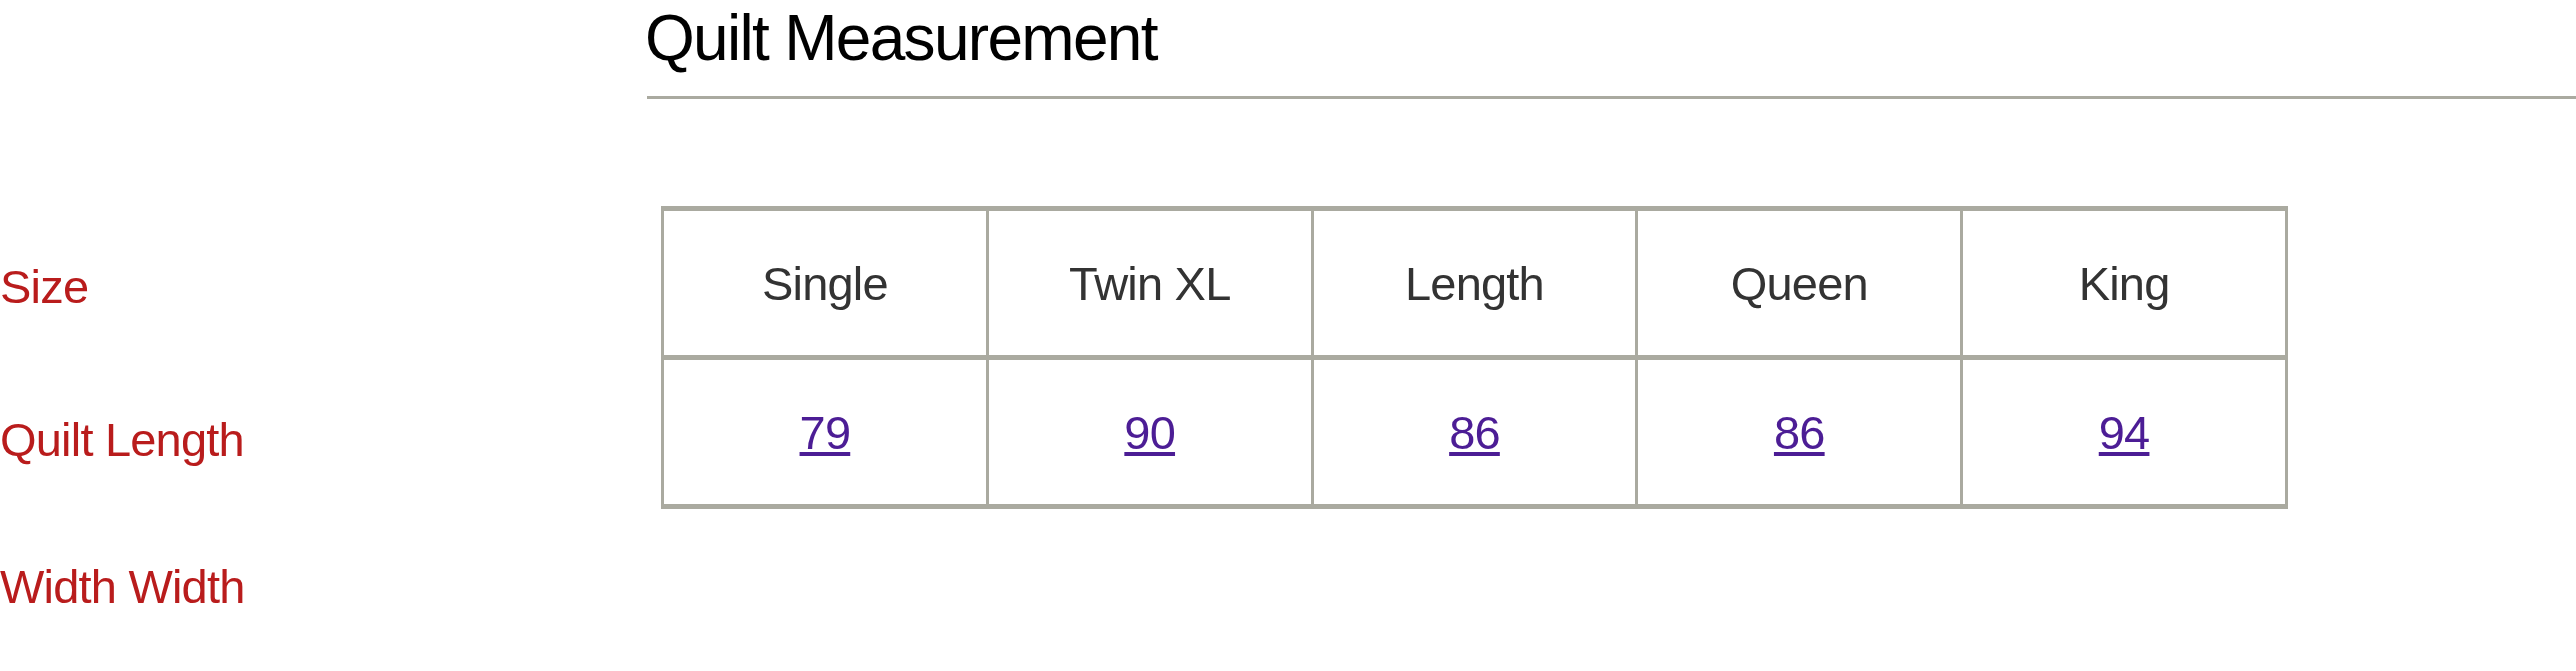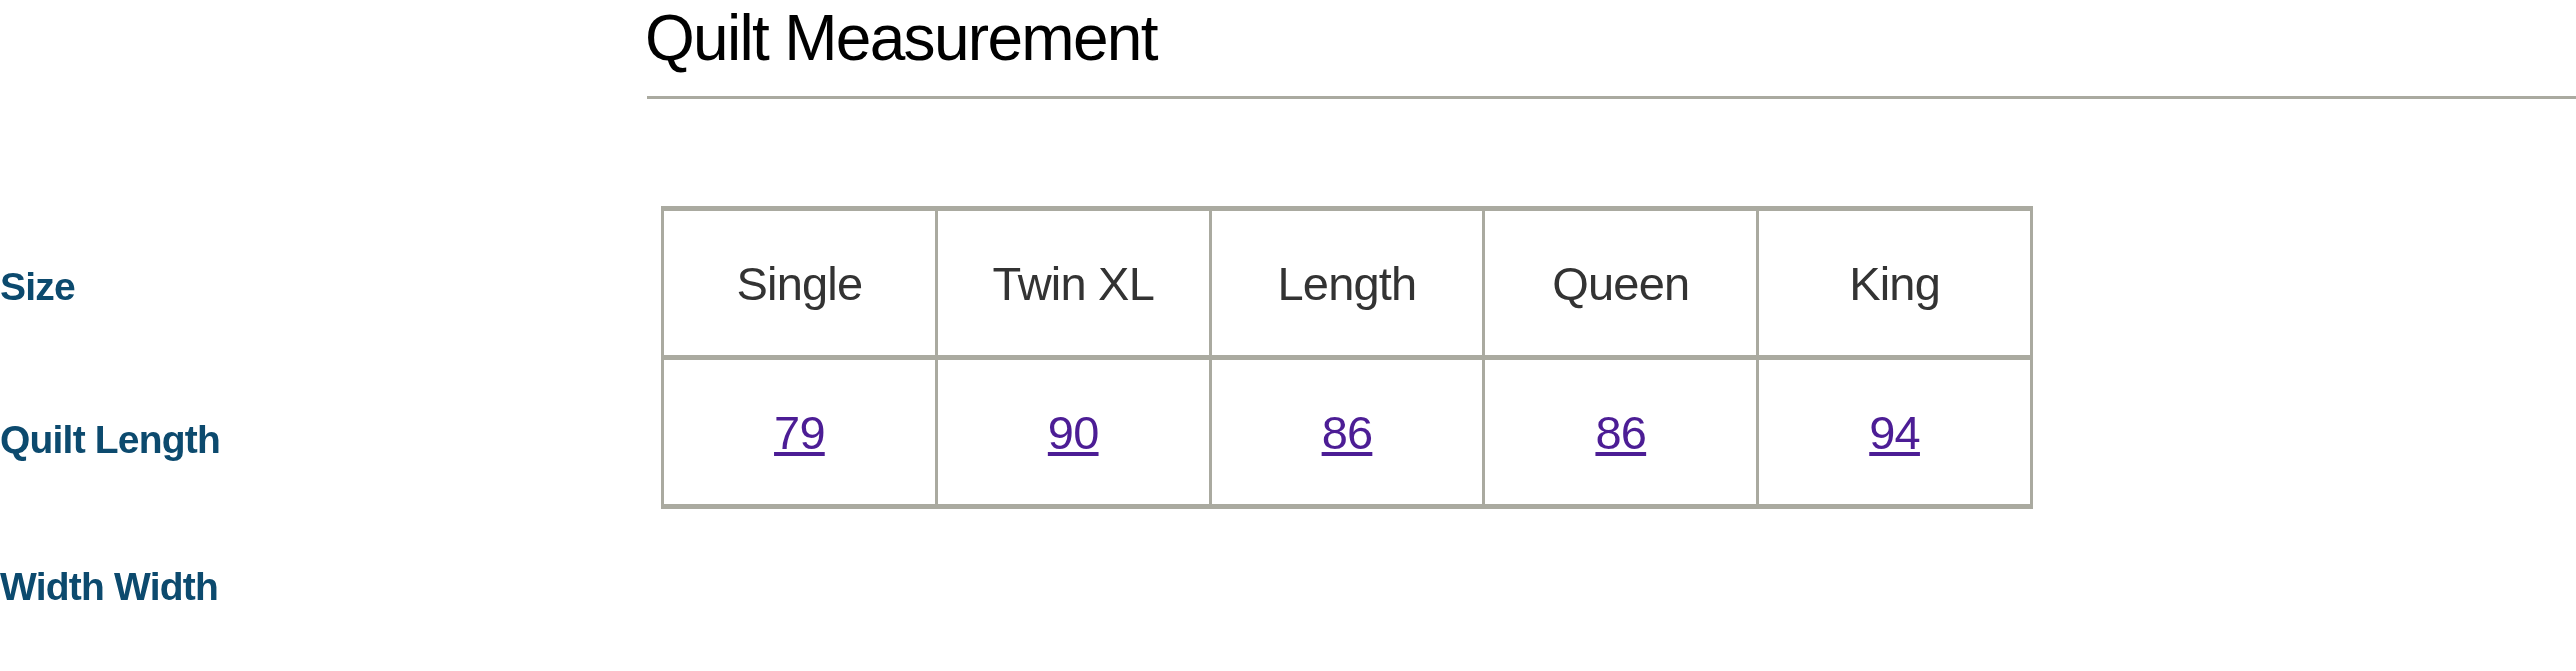--- a/index.html
+++ b/index.html
@@ -28,32 +28,31 @@
       position: absolute;
       left: 647px;
       top: 96px;
       width: 1929px;
       height: 3.4px;
       background: #aaaaa0;
     }
     .row-label {
       position: absolute;
       left: 0px;
-      font-size: 39px;
+      font-size: 47px;
       line-height: 54px;
-      color: #0c4a6e;
+      color: #b91c1c;
       letter-spacing: -0.8px;
       white-space: nowrap;
-      font-weight: bold;
     }
     .table {
       position: absolute;
       left: 661px;
       top: 206px;
-      width: 1372px;
+      width: 1627px;
       border-collapse: collapse;
       table-layout: fixed;
     }
     .table td, .table th {
       border-left: 3.4px solid #aaaaa0;
       border-right: 3.4px solid #aaaaa0;
       border-top: 5px solid #aaaaa0;
       border-bottom: 5px solid #aaaaa0;
       text-align: center;
       vertical-align: middle;

